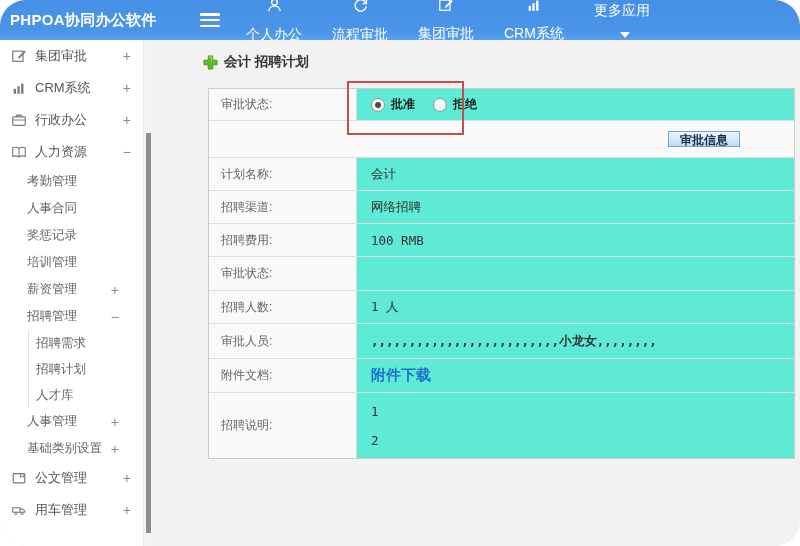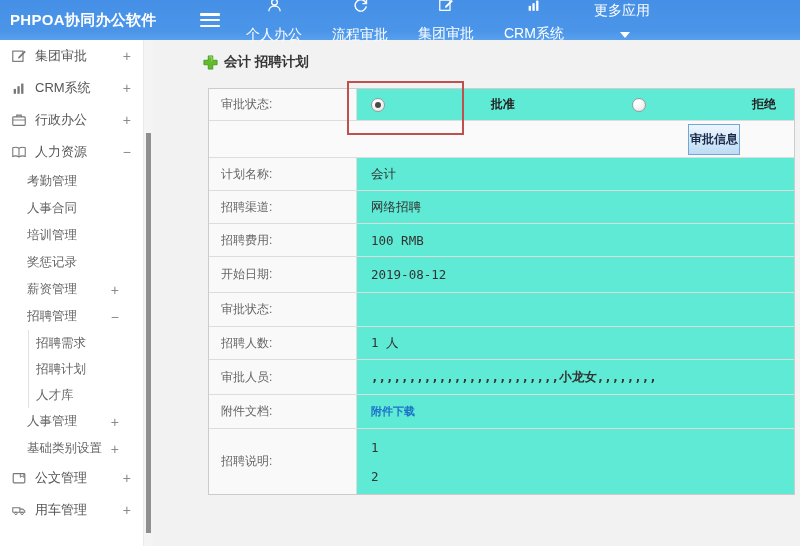--- a/index.html
+++ b/index.html
@@ -1,17 +1,17 @@
 <!DOCTYPE html>
 <html><head>
 <meta charset="utf-8">
 <style>
   html,body{margin:0;padding:0;}
   .page{position:relative;width:800px;height:546px;overflow:hidden;background:#f2f2f2;
-        font-family:"Liberation Sans",sans-serif;-webkit-font-smoothing:antialiased;}
+        font-family:"Liberation Sans",sans-serif;border-radius:26px;-webkit-font-smoothing:antialiased;}
 
   
   .topbar{position:absolute;left:0;top:0;width:800px;height:40px;
           background:linear-gradient(180deg,#4590e6 0%,#4b95e9 78%,#58a0ee 100%);
           color:#fff;display:flex;align-items:center;z-index:10;}
   .logo{margin-left:10px;font-size:15px;font-weight:bold;letter-spacing:.3px;white-space:nowrap;}
   .burger{position:absolute;left:200px;top:13px;width:20px;height:14px;display:flex;
           flex-direction:column;justify-content:space-between;cursor:pointer;}
   .burger div{height:2.5px;background:#fff;border-radius:1px;}
   .topnav{position:absolute;left:246px;top:0;height:40px;display:flex;align-items:center;gap:30px;}
@@ -38,34 +38,34 @@
   .main{position:absolute;left:153px;top:40px;width:647px;height:506px;background:#f2f2f2;}
   .page-title{position:absolute;left:50px;top:13px;display:flex;align-items:center;gap:6px;
               font-size:13.5px;font-weight:bold;color:#333;}
   .detail-table{position:absolute;left:55px;top:48px;width:587px;background:#5eead4;
                 border:1px solid #ccc;display:flex;flex-direction:column;box-sizing:border-box;}
   .trow{display:flex;border-bottom:1px solid #ddd;box-sizing:border-box;}
   .trow:last-child{border-bottom:none;}
   .tlabel{width:148px;background:#f9f9f9;border-right:1px solid #ddd;display:flex;align-items:center;
           padding-left:12px;font-size:12px;color:#666;box-sizing:border-box;flex-shrink:0;}
   .tvalue{flex:1;display:flex;align-items:center;padding-left:14px;font-size:12.5px;color:#333;
-          font-family:"DejaVu Sans Mono",monospace;overflow:hidden;white-space:nowrap;justify-content:space-between;}
+          font-family:"DejaVu Sans Mono",monospace;overflow:hidden;white-space:nowrap;}
   .tfull{flex:1;background:#fafafa;display:flex;align-items:center;justify-content:flex-end;
          padding-right:54px;}
-  .approve-btn{height:31px;padding:0 1px;font-size:12px;font-weight:bold;color:#1a2b4a;
+  .approve-btn{height:16px;padding:0 11px;font-size:12px;font-weight:bold;color:#1a2b4a;
                background:linear-gradient(180deg,#eef6fd,#bddcf5);border:1px solid #6ea7d8;
                cursor:pointer;font-family:"Liberation Sans",sans-serif;}
   .radio-group{display:flex;align-items:center;}
   .radio{position:relative;width:12px;height:12px;border:1px solid #9a9a9a;border-radius:50%;
          background:radial-gradient(circle at 35% 30%,#fff 20%,#e0e0e0);margin-right:6px;cursor:pointer;flex-shrink:0;}
   .radio.checked::after{content:"";position:absolute;left:3px;top:3px;width:6px;height:6px;
          border-radius:50%;background:#4a4a4a;}
   .radio-label{font-size:12px;font-weight:bold;color:#222;margin-right:18px;
                font-family:"Liberation Sans",sans-serif;}
-  .file-link{color:#1d73c9;font-weight:bold;text-decoration:none;font-size:11px;cursor:pointer;}
+  .file-link{color:#1d73c9;font-weight:bold;text-decoration:none;font-size:15px;cursor:pointer;}
   .tvalue-multi{flex:1;display:flex;flex-direction:column;justify-content:center;gap:14px;
                 padding-left:14px;font-size:12.5px;color:#333;font-family:"DejaVu Sans Mono",monospace;}
   .red-box{position:absolute;left:194px;top:41px;width:113px;height:50px;
            border:2px solid #c0504d;z-index:6;pointer-events:none;}
 </style>
 </head>
 <body>
 
 <div class="page">
 
@@ -170,24 +170,24 @@
         <span class="sb-exp">−</span>
       </div>
 
       <div class="sb-item lvl2">
         <span>考勤管理</span>
       </div>
       <div class="sb-item lvl2">
         <span>人事合同</span>
       </div>
       <div class="sb-item lvl2">
+        <span>奖惩记录</span>
+      </div>
+      <div class="sb-item lvl2">
         <span>培训管理</span>
-      </div>
-      <div class="sb-item lvl2">
-        <span>奖惩记录</span>
       </div>
       <div class="sb-item lvl2">
         <span>薪资管理</span>
         <span class="sb-exp">+</span>
       </div>
       <div class="sb-item lvl2">
         <span>招聘管理</span>
         <span class="sb-exp">−</span>
       </div>
 
@@ -279,24 +279,20 @@
       <div class="trow" style="height:33px">
         <div class="tlabel">招聘渠道:</div>
         <div class="tvalue">网络招聘</div>
       </div>
 
       <div class="trow" style="height:33px">
         <div class="tlabel">招聘费用:</div>
         <div class="tvalue">100 RMB</div>
       </div>
 
-      <div class="trow" style="height:36px">
-        <div class="tlabel">开始日期:</div>
-        <div class="tvalue">2019-08-12</div>
-      </div>
 
       <div class="trow" style="height:34px">
         <div class="tlabel">审批状态:</div>
       </div>
 
       <div class="trow" style="height:33px">
         <div class="tlabel">招聘人数:</div>
         <div class="tvalue">1 人</div>
       </div>
 

